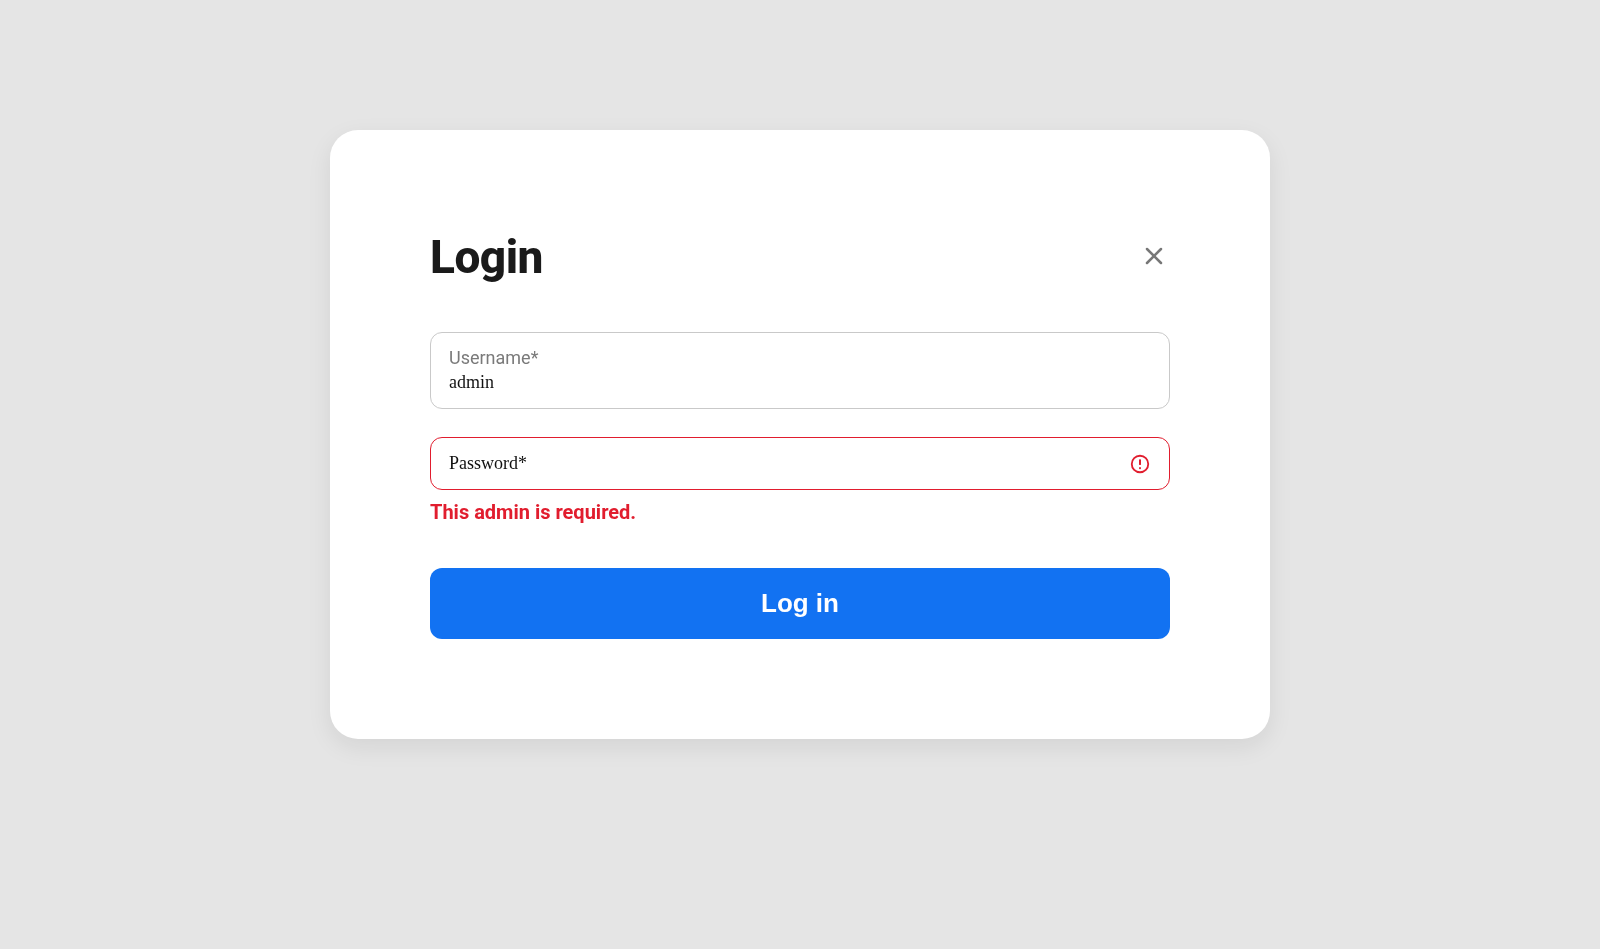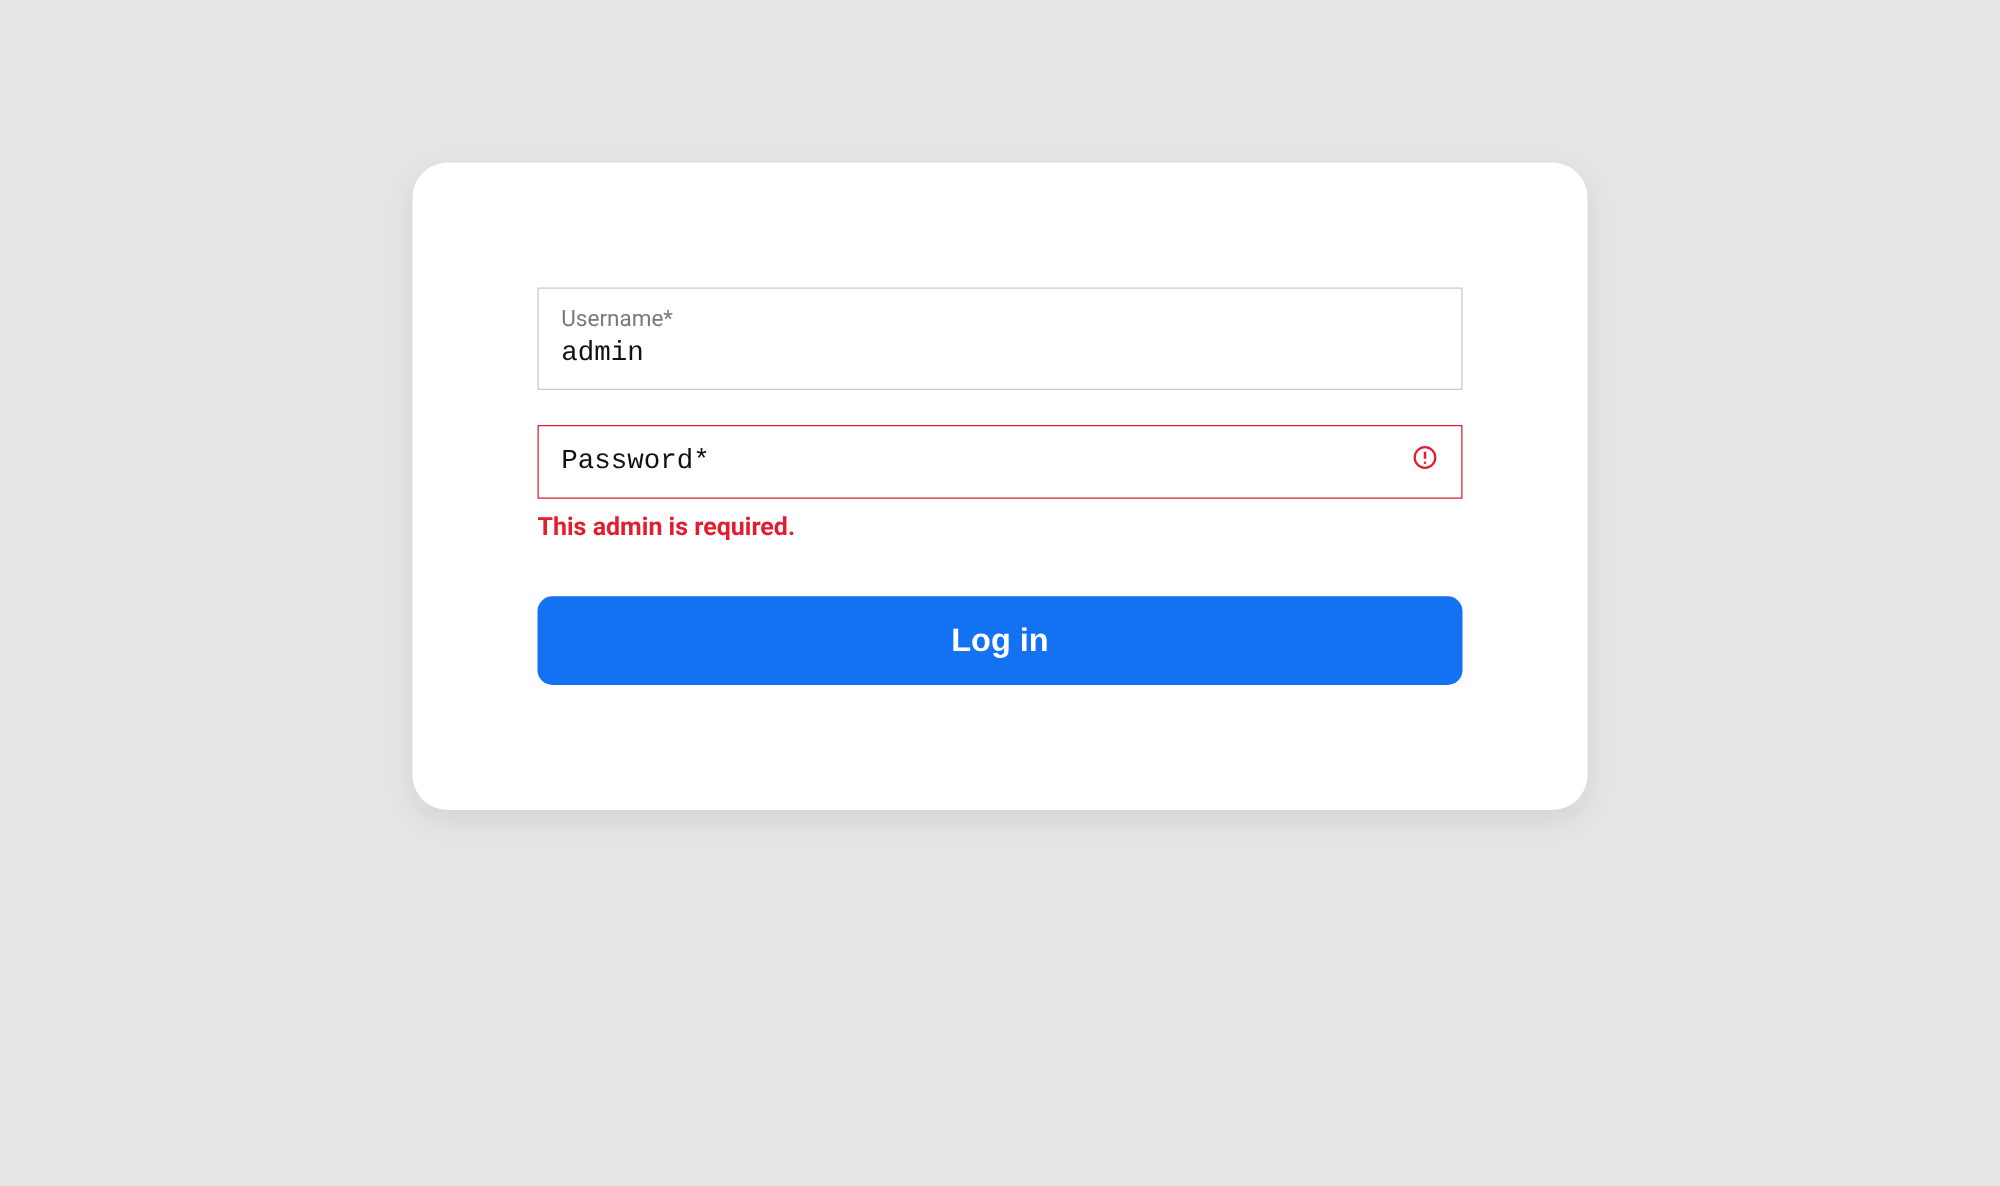--- a/index.html
+++ b/index.html
@@ -58,25 +58,25 @@
       height: 24px;
     }
 
     .field {
       position: relative;
       margin-bottom: 28px;
     }
 
     .field-box {
       border: 1px solid #c9c9c9;
-      border-radius: 0;
+      border-radius: 12px;
       padding: 14px 18px 14px 18px;
       background: #fff;
       display: flex;
-      align-items: flex-start;
+      align-items: center;
       gap: 12px;
     }
 
     .field-box.error {
       border-color: #e11d2e;
       gap: 16px;
     }
 
     .field-text-wrap {
       flex: 1;
@@ -142,36 +142,47 @@
       margin-bottom: 0;
     }
 
     .field-group-password {
       margin-bottom: 28px;
     }
 
     .hidden-input {
       border: none;
       outline: none;
-      font-size: 22px;
+      font-size: 18px;
       color: #111;
       width: 100%;
       background: transparent;
-      font-family: Liberation Mono, monospace;
+      font-family: Liberation Serif, serif;
       padding: 0;
     }
 
     .hidden-input::placeholder {
       color: #111;
     }
   </style>
 </head>
 <body>
 
 <div class="modal">
+  <div class="modal-header">
+    <h1 class="modal-title">Login</h1>
+    <button class="close-btn">
+      <span>
+        <svg viewBox="0 0 24 24" fill="none" stroke="currentColor" stroke-width="2.5" stroke-linecap="round">
+          <line x1="5" y1="5" x2="19" y2="19"></line>
+          <line x1="19" y1="5" x2="5" y2="19"></line>
+        </svg>
+      </span>
+    </button>
+  </div>
 
   <div class="field">
     <div class="field-box">
       <div class="field-text-wrap">
         <span class="floating-label">Username*</span>
         <input type="text" class="hidden-input field-value" value="admin" style="">
       </div>
     </div>
   </div>
 

